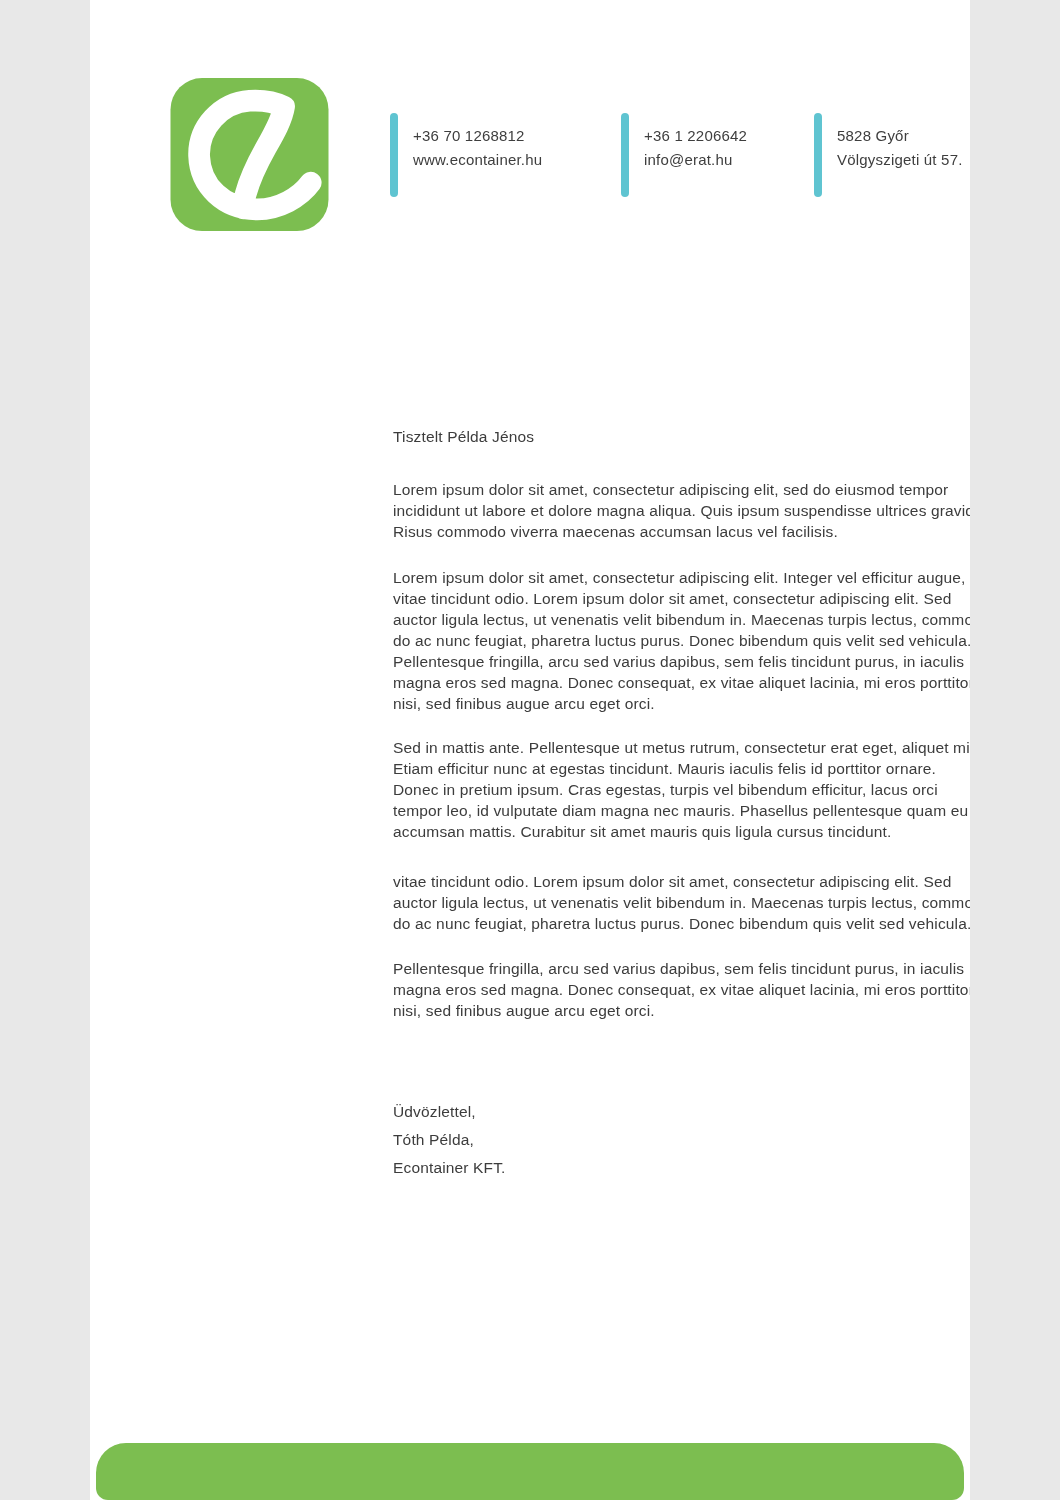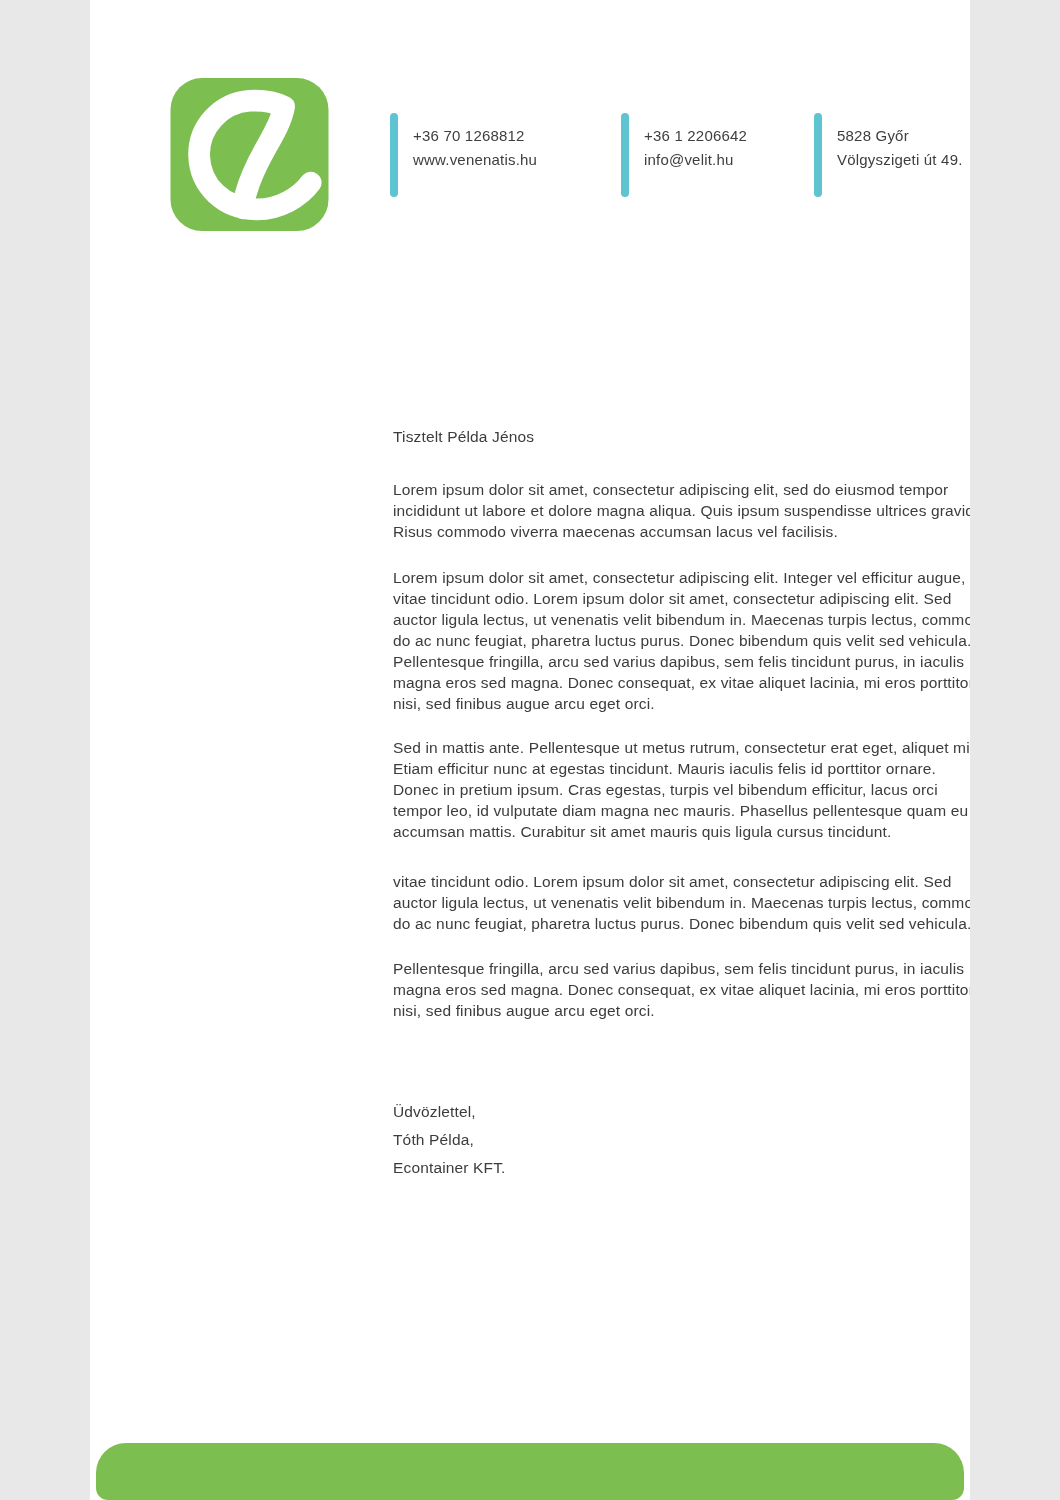--- a/index.html
+++ b/index.html
@@ -60,37 +60,37 @@
                C 113,42 105,56 97,70
                C 88,86 80,103 76,118
                C 74,124 74,128 74,132" fill="none" stroke="#ffffff" stroke-width="22" stroke-linecap="round" stroke-linejoin="round"></path>
     </svg>
   </div>
 
   <div class="contact c1">
     <div class="cbar" style="background:#5FC4D1;"></div>
     <div class="ctext">
       <div>+36 70 1268812</div>
-      <div>www.venenatis.hu</div>
+      <div>www.econtainer.hu</div>
     </div>
   </div>
 
   <div class="contact c2">
     <div class="cbar" style="background:#5FC4D1;"></div>
     <div class="ctext">
       <div>+36 1 2206642</div>
-      <div>info@velit.hu</div>
+      <div>info@erat.hu</div>
     </div>
   </div>
 
   <div class="contact c3">
     <div class="cbar" style="background:#5FC4D1;"></div>
     <div class="ctext">
       <div>5828 Győr</div>
-      <div>Völgyszigeti út 49.</div>
+      <div>Völgyszigeti út 57.</div>
     </div>
   </div>
 
   <div class="txtblock p0">Lorem ipsum dolor sit amet, consectetur adipiscing elit, sed do eiusmod tempor
 incididunt ut labore et dolore magna aliqua. Quis ipsum suspendisse ultrices gravida.
 Risus commodo viverra maecenas accumsan lacus vel facilisis.</div>
 
   <div class="txtblock greeting">Tisztelt Példa Jénos</div>
   <div class="txtblock p1">Lorem ipsum dolor sit amet, consectetur adipiscing elit. Integer vel efficitur augue,
 vitae tincidunt odio. Lorem ipsum dolor sit amet, consectetur adipiscing elit. Sed

